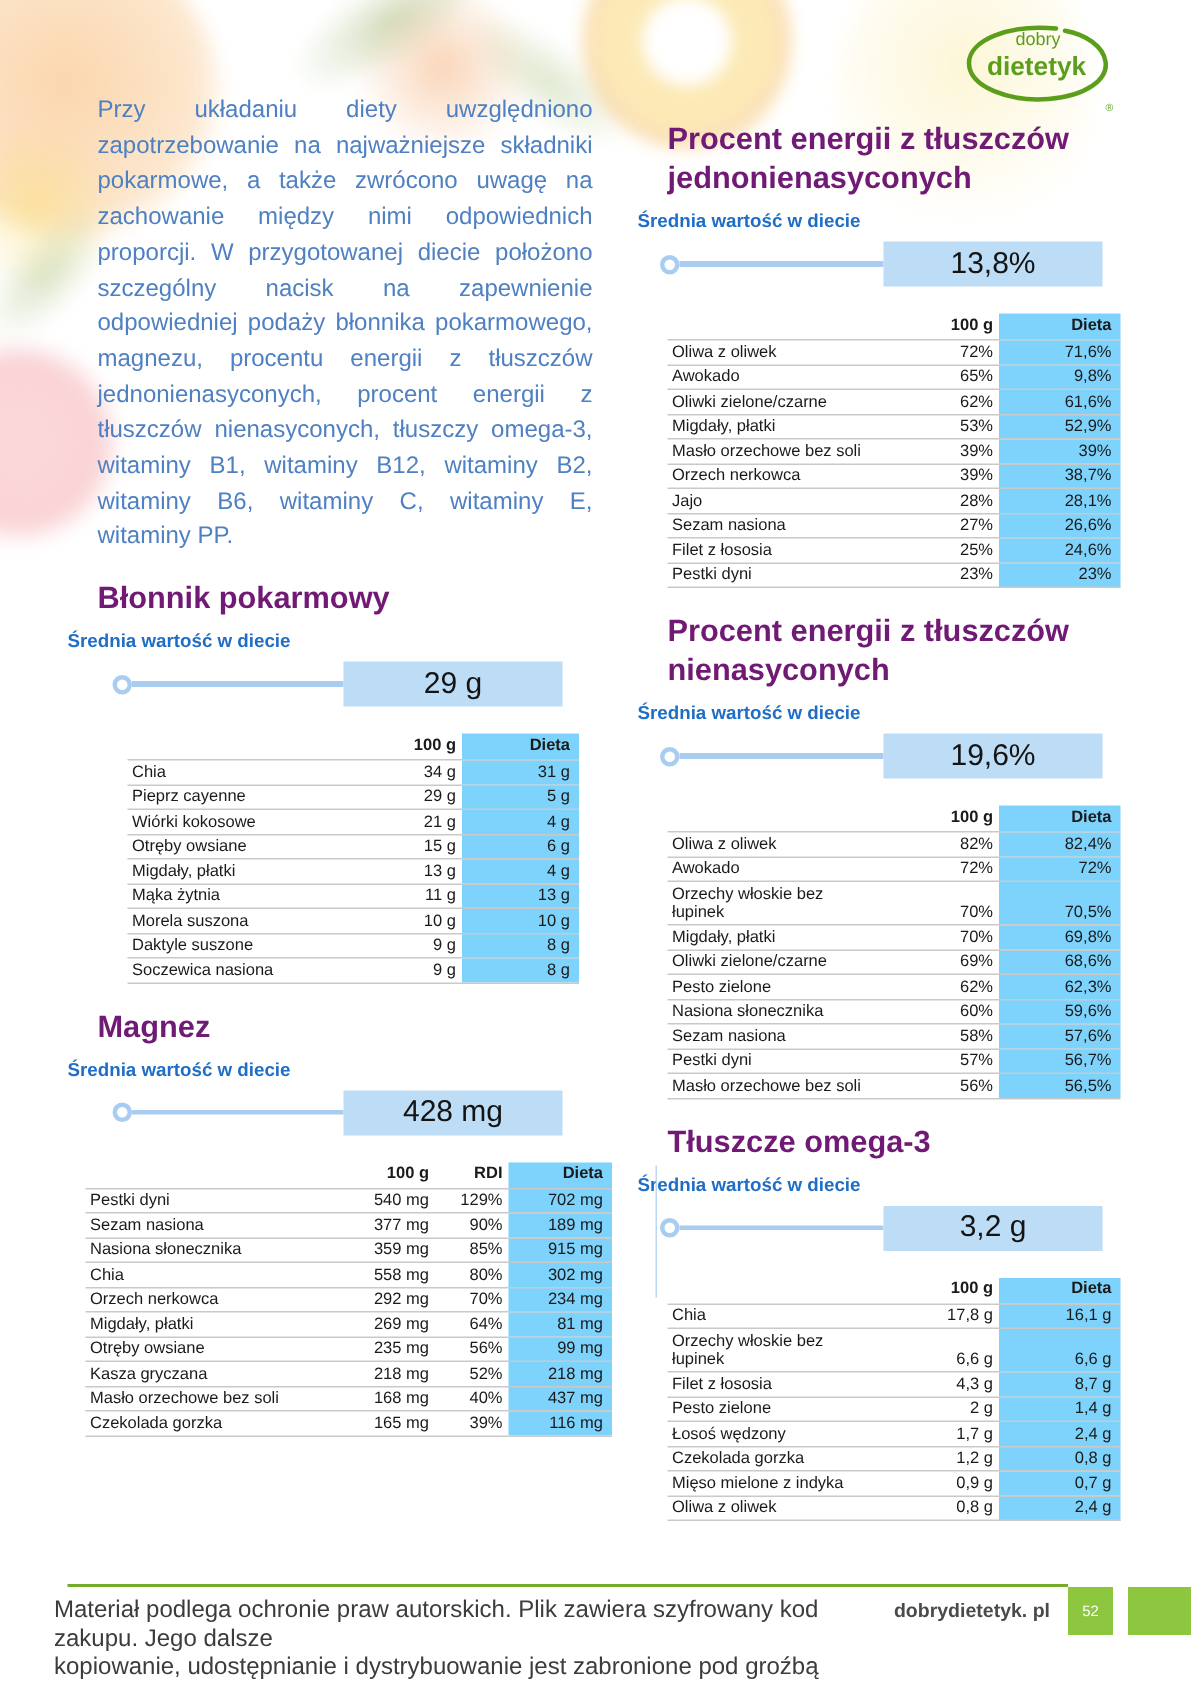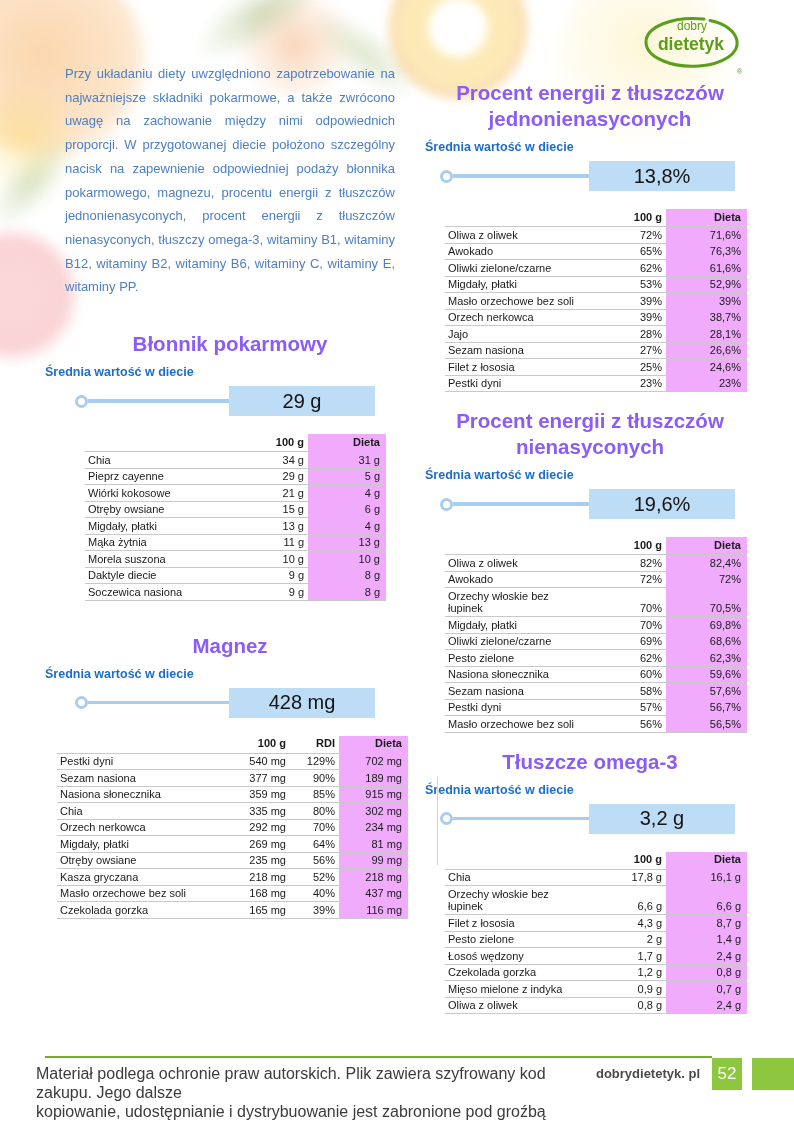--- a/index.html
+++ b/index.html
@@ -29,24 +29,24 @@
 
   
   .logo{position:absolute;left:640px;top:14px;width:104px;height:62px;}
   .logo svg{display:block;}
 
   
   .col-left{position:absolute;left:45px;top:62px;width:350px;}
   .col-right{position:absolute;left:425px;top:80px;width:310px;}
 
   .intro{margin:0 0 12px 20px;width:330px;text-align:justify;
-         color:#4e80c2;font-size:13px;line-height:23.7px;}
-
-  .sec h2{margin:0 0 6px 20px;font-size:20.5px;line-height:26px;font-weight:bold;color:#8b5cf6;text-align:center;}
-  .col-left .sec{margin-top:32px;}
+         color:#4e80c2;font-size:16px;line-height:23.7px;}
+
+  .sec h2{margin:0 0 6px 20px;font-size:20.5px;line-height:26px;font-weight:bold;color:#701a75;}
+  .col-left .sec{margin-top:16px;}
   .col-right .sec{margin-top:0;margin-bottom:16px;}
 
   .gauge-label{margin:8px 20px 7px 0;text-align:left;
                color:#1f6ec6;font-size:12.5px;font-weight:bold;}
   .col-right .gauge-label{margin-right:0;}
 
   .gauge{display:flex;align-items:center;margin:0 20px 0 30px;height:30px;position:relative;}
   .col-right .gauge{margin:0 0 0 15px;}
   .ring{width:7px;height:7px;border:3.5px solid #a9cdf1;border-radius:50%;background:#fff;flex:0 0 auto;}
   .gline{flex:1 1 auto;height:3.5px;background:#a9cdf1;}
@@ -58,32 +58,32 @@
   
   table.tbl{border-collapse:collapse;table-layout:fixed;margin-top:18px;font-size:11px;color:#1a1a1a;}
   .sec-blonnik table.tbl{margin-left:40px;width:284px;}
   .sec-magnez  table.tbl{margin-left:12px;width:330px;}
   .col-right   table.tbl{margin-left:20px;width:285px;}
   .tbl th,.tbl td{border-top:1px solid #c9c9c9;padding:1.5px 4px 1.5px 0;
                   text-align:right;vertical-align:bottom;line-height:12.5px;}
   .tbl thead th{border-top:none;font-weight:bold;padding-bottom:3px;}
   .tbl tbody tr:last-child td{border-bottom:1px solid #c9c9c9;}
   .tbl .lbl{text-align:left;white-space:pre-line;padding-left:3px;}
-  .tbl .dieta{background:#f0abfc;padding-right:6px;}
+  .tbl .dieta{background:#7dd3fc;padding-right:6px;}
   .sec-blonnik .c0{width:152px}.sec-blonnik .c1{width:60px}.sec-blonnik .c2{width:72px}
   .sec-magnez  .c0{width:160px}.sec-magnez .c1{width:62px}.sec-magnez .c2{width:45px}.sec-magnez .c3{width:63px}
   .col-right   .c0{width:150px}.col-right .c1{width:60px}.col-right .c2{width:75px}
 
   
   .footer-line{position:absolute;left:45px;top:1056px;width:667px;height:2px;background:#74ac2b;}
   .footer-notice{position:absolute;left:36px;top:1064px;width:520px;
                  font-size:16px;line-height:19px;color:#3c3c3c;white-space:pre-line;}
   .footer-site{position:absolute;right:94px;top:1066px;font-size:13px;font-weight:bold;color:#4a4a4a;}
   .page-num{position:absolute;left:712px;top:1058px;width:30px;height:32px;background:#8dc63f;
-            color:#ffffff;font-size:17px;display:flex;align-items:center;justify-content:center;}
+            color:#ffffff;font-size:10px;display:flex;align-items:center;justify-content:center;}
   .green-block{position:absolute;left:752px;top:1058px;width:42px;height:32px;background:#8dc63f;}
 </style>
 </head>
 <body>
 
 <div class="page">
 
   <div class="decor d-orange1"></div>
   <div class="decor d-tangerine"></div>
   <div class="decor d-leaf1"></div>
@@ -152,21 +152,21 @@
                 <td class="c0 lbl">Mąka żytnia</td>
                 <td class="c1">11 g</td>
                 <td class="c2 dieta">13 g</td>
               </tr>
               <tr>
                 <td class="c0 lbl">Morela suszona</td>
                 <td class="c1">10 g</td>
                 <td class="c2 dieta">10 g</td>
               </tr>
               <tr>
-                <td class="c0 lbl">Daktyle diecie</td>
+                <td class="c0 lbl">Daktyle suszone</td>
                 <td class="c1">9 g</td>
                 <td class="c2 dieta">8 g</td>
               </tr>
               <tr>
                 <td class="c0 lbl">Soczewica nasiona</td>
                 <td class="c1">9 g</td>
                 <td class="c2 dieta">8 g</td>
               </tr>
             </tbody>
     </table>
@@ -202,21 +202,21 @@
                 <td class="c3 dieta">189 mg</td>
               </tr>
               <tr>
                 <td class="c0 lbl">Nasiona słonecznika</td>
                 <td class="c1">359 mg</td>
                 <td class="c2">85%</td>
                 <td class="c3 dieta">915 mg</td>
               </tr>
               <tr>
                 <td class="c0 lbl">Chia</td>
-                <td class="c1">335 mg</td>
+                <td class="c1">558 mg</td>
                 <td class="c2">80%</td>
                 <td class="c3 dieta">302 mg</td>
               </tr>
               <tr>
                 <td class="c0 lbl">Orzech nerkowca</td>
                 <td class="c1">292 mg</td>
                 <td class="c2">70%</td>
                 <td class="c3 dieta">234 mg</td>
               </tr>
               <tr>
@@ -275,21 +275,21 @@
             </thead>
       <tbody>
               <tr>
                 <td class="c0 lbl">Oliwa z oliwek</td>
                 <td class="c1">72%</td>
                 <td class="c2 dieta">71,6%</td>
               </tr>
               <tr>
                 <td class="c0 lbl">Awokado</td>
                 <td class="c1">65%</td>
-                <td class="c2 dieta">76,3%</td>
+                <td class="c2 dieta">9,8%</td>
               </tr>
               <tr>
                 <td class="c0 lbl">Oliwki zielone/czarne</td>
                 <td class="c1">62%</td>
                 <td class="c2 dieta">61,6%</td>
               </tr>
               <tr>
                 <td class="c0 lbl">Migdały, płatki</td>
                 <td class="c1">53%</td>
                 <td class="c2 dieta">52,9%</td>

